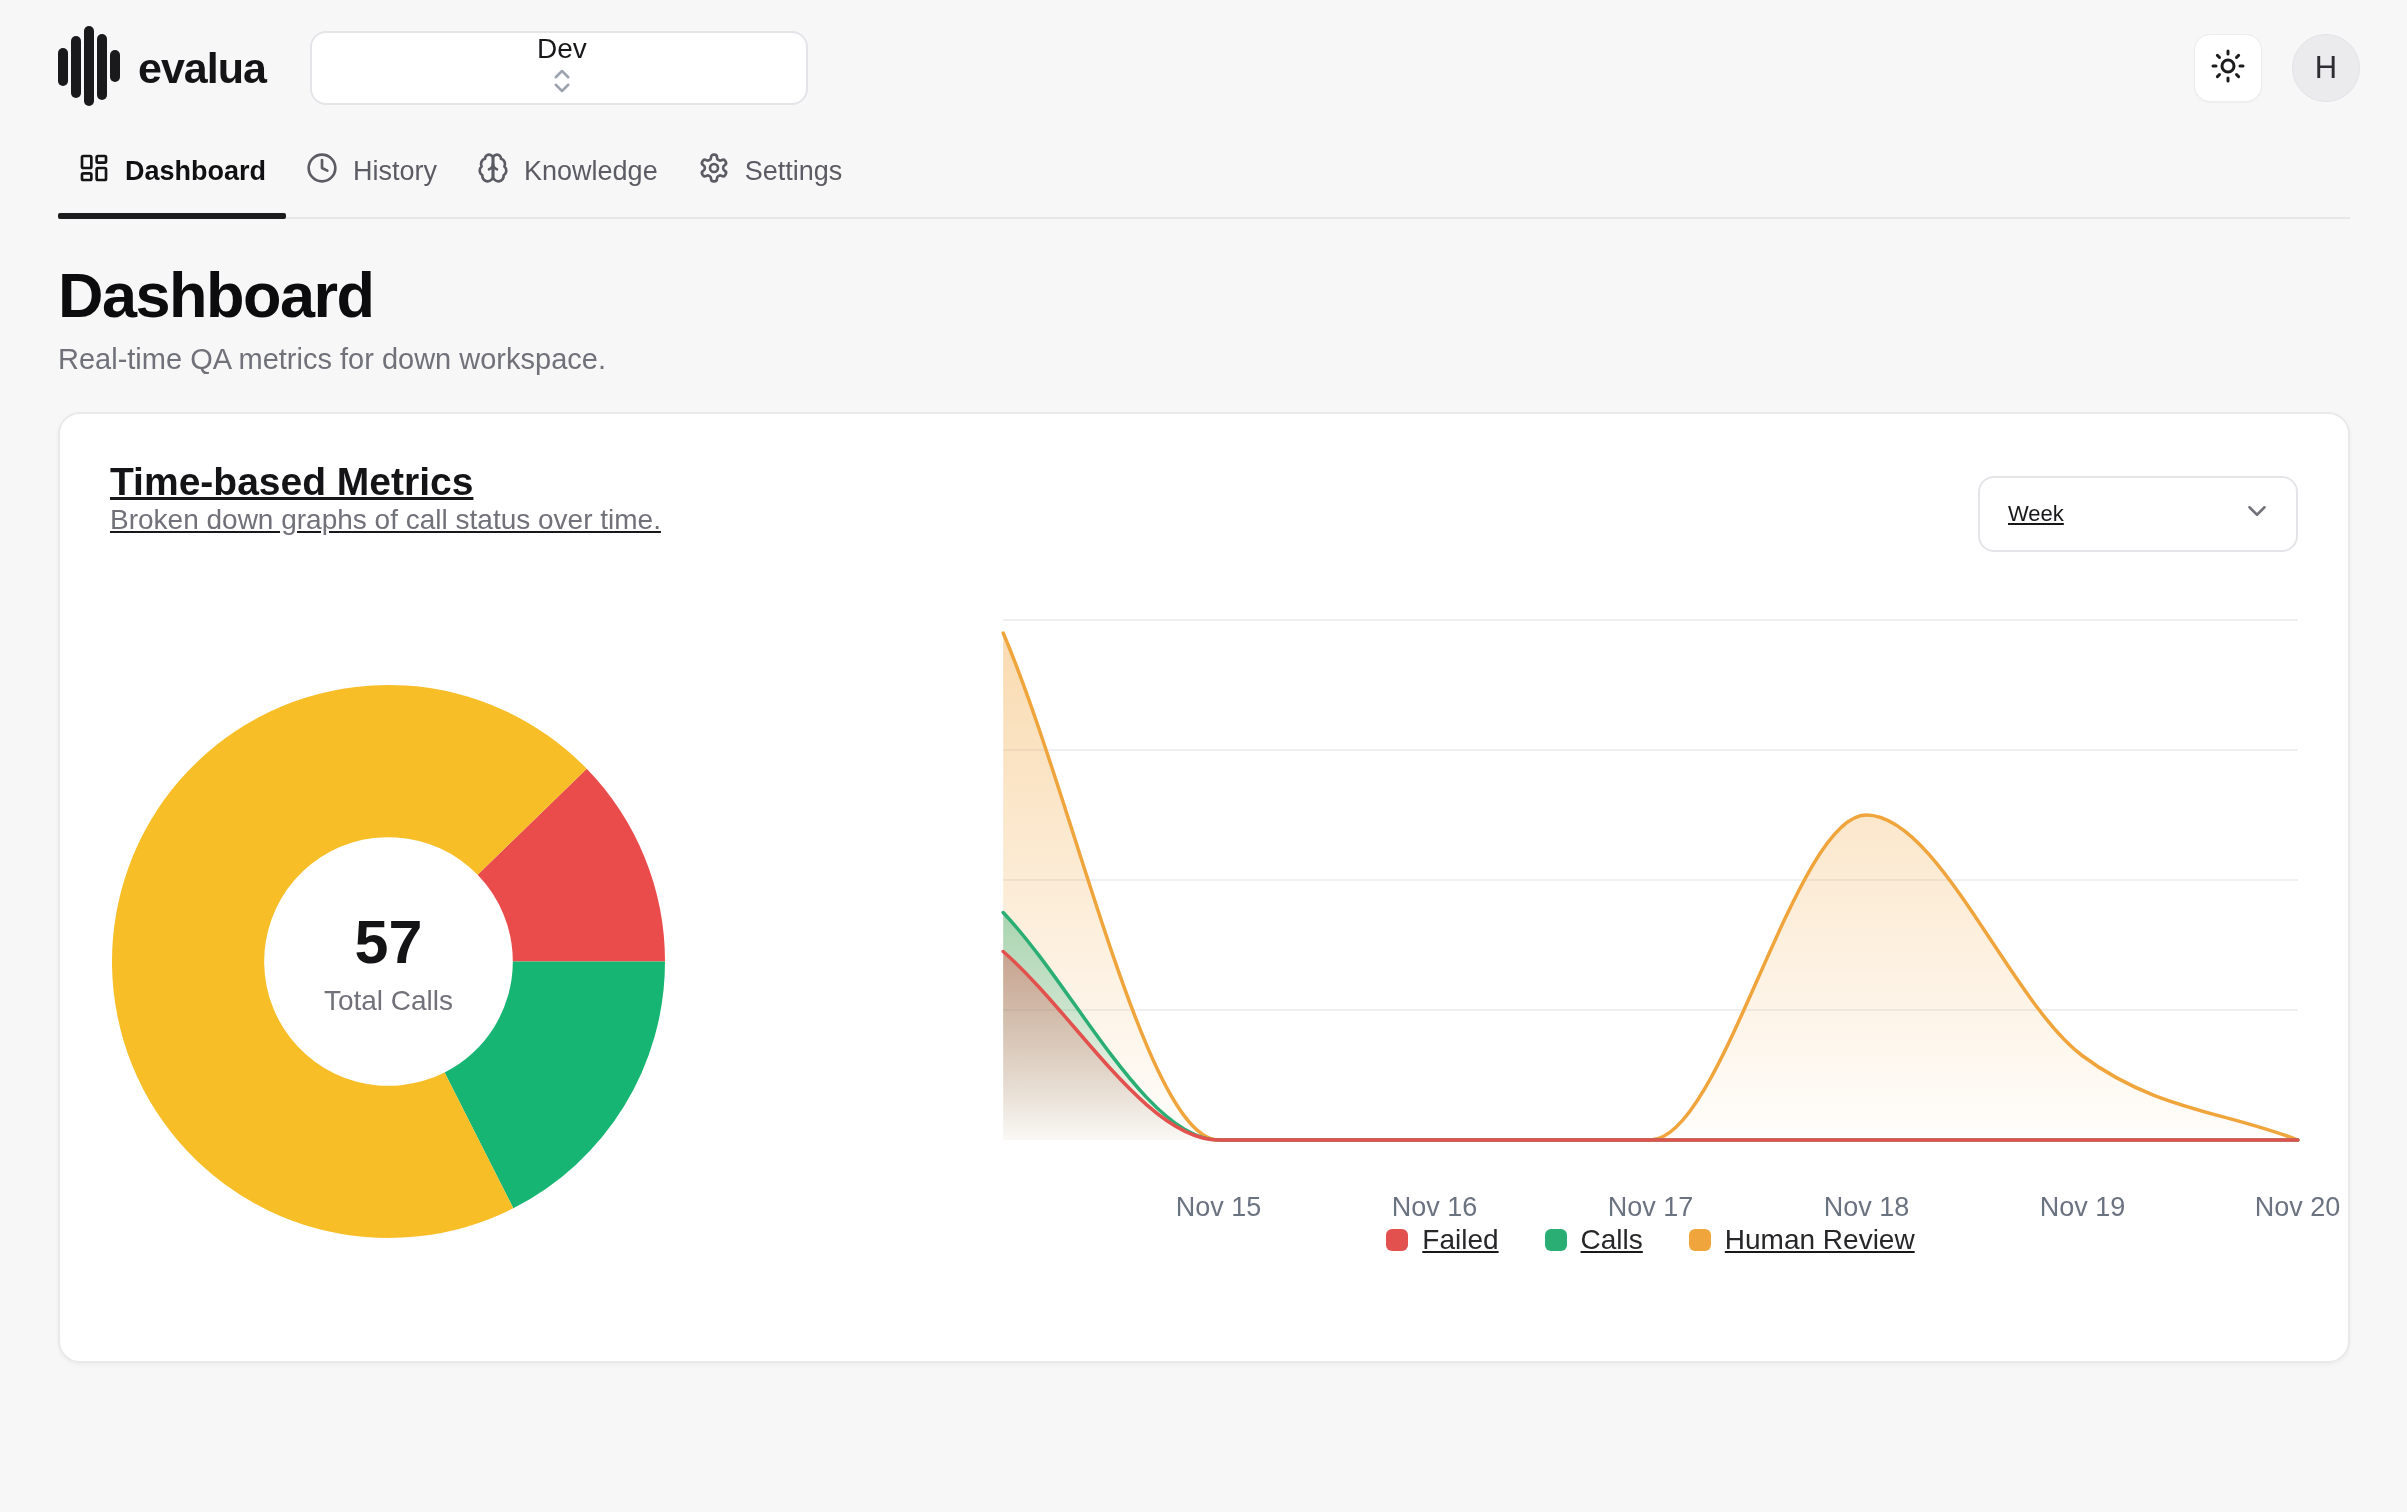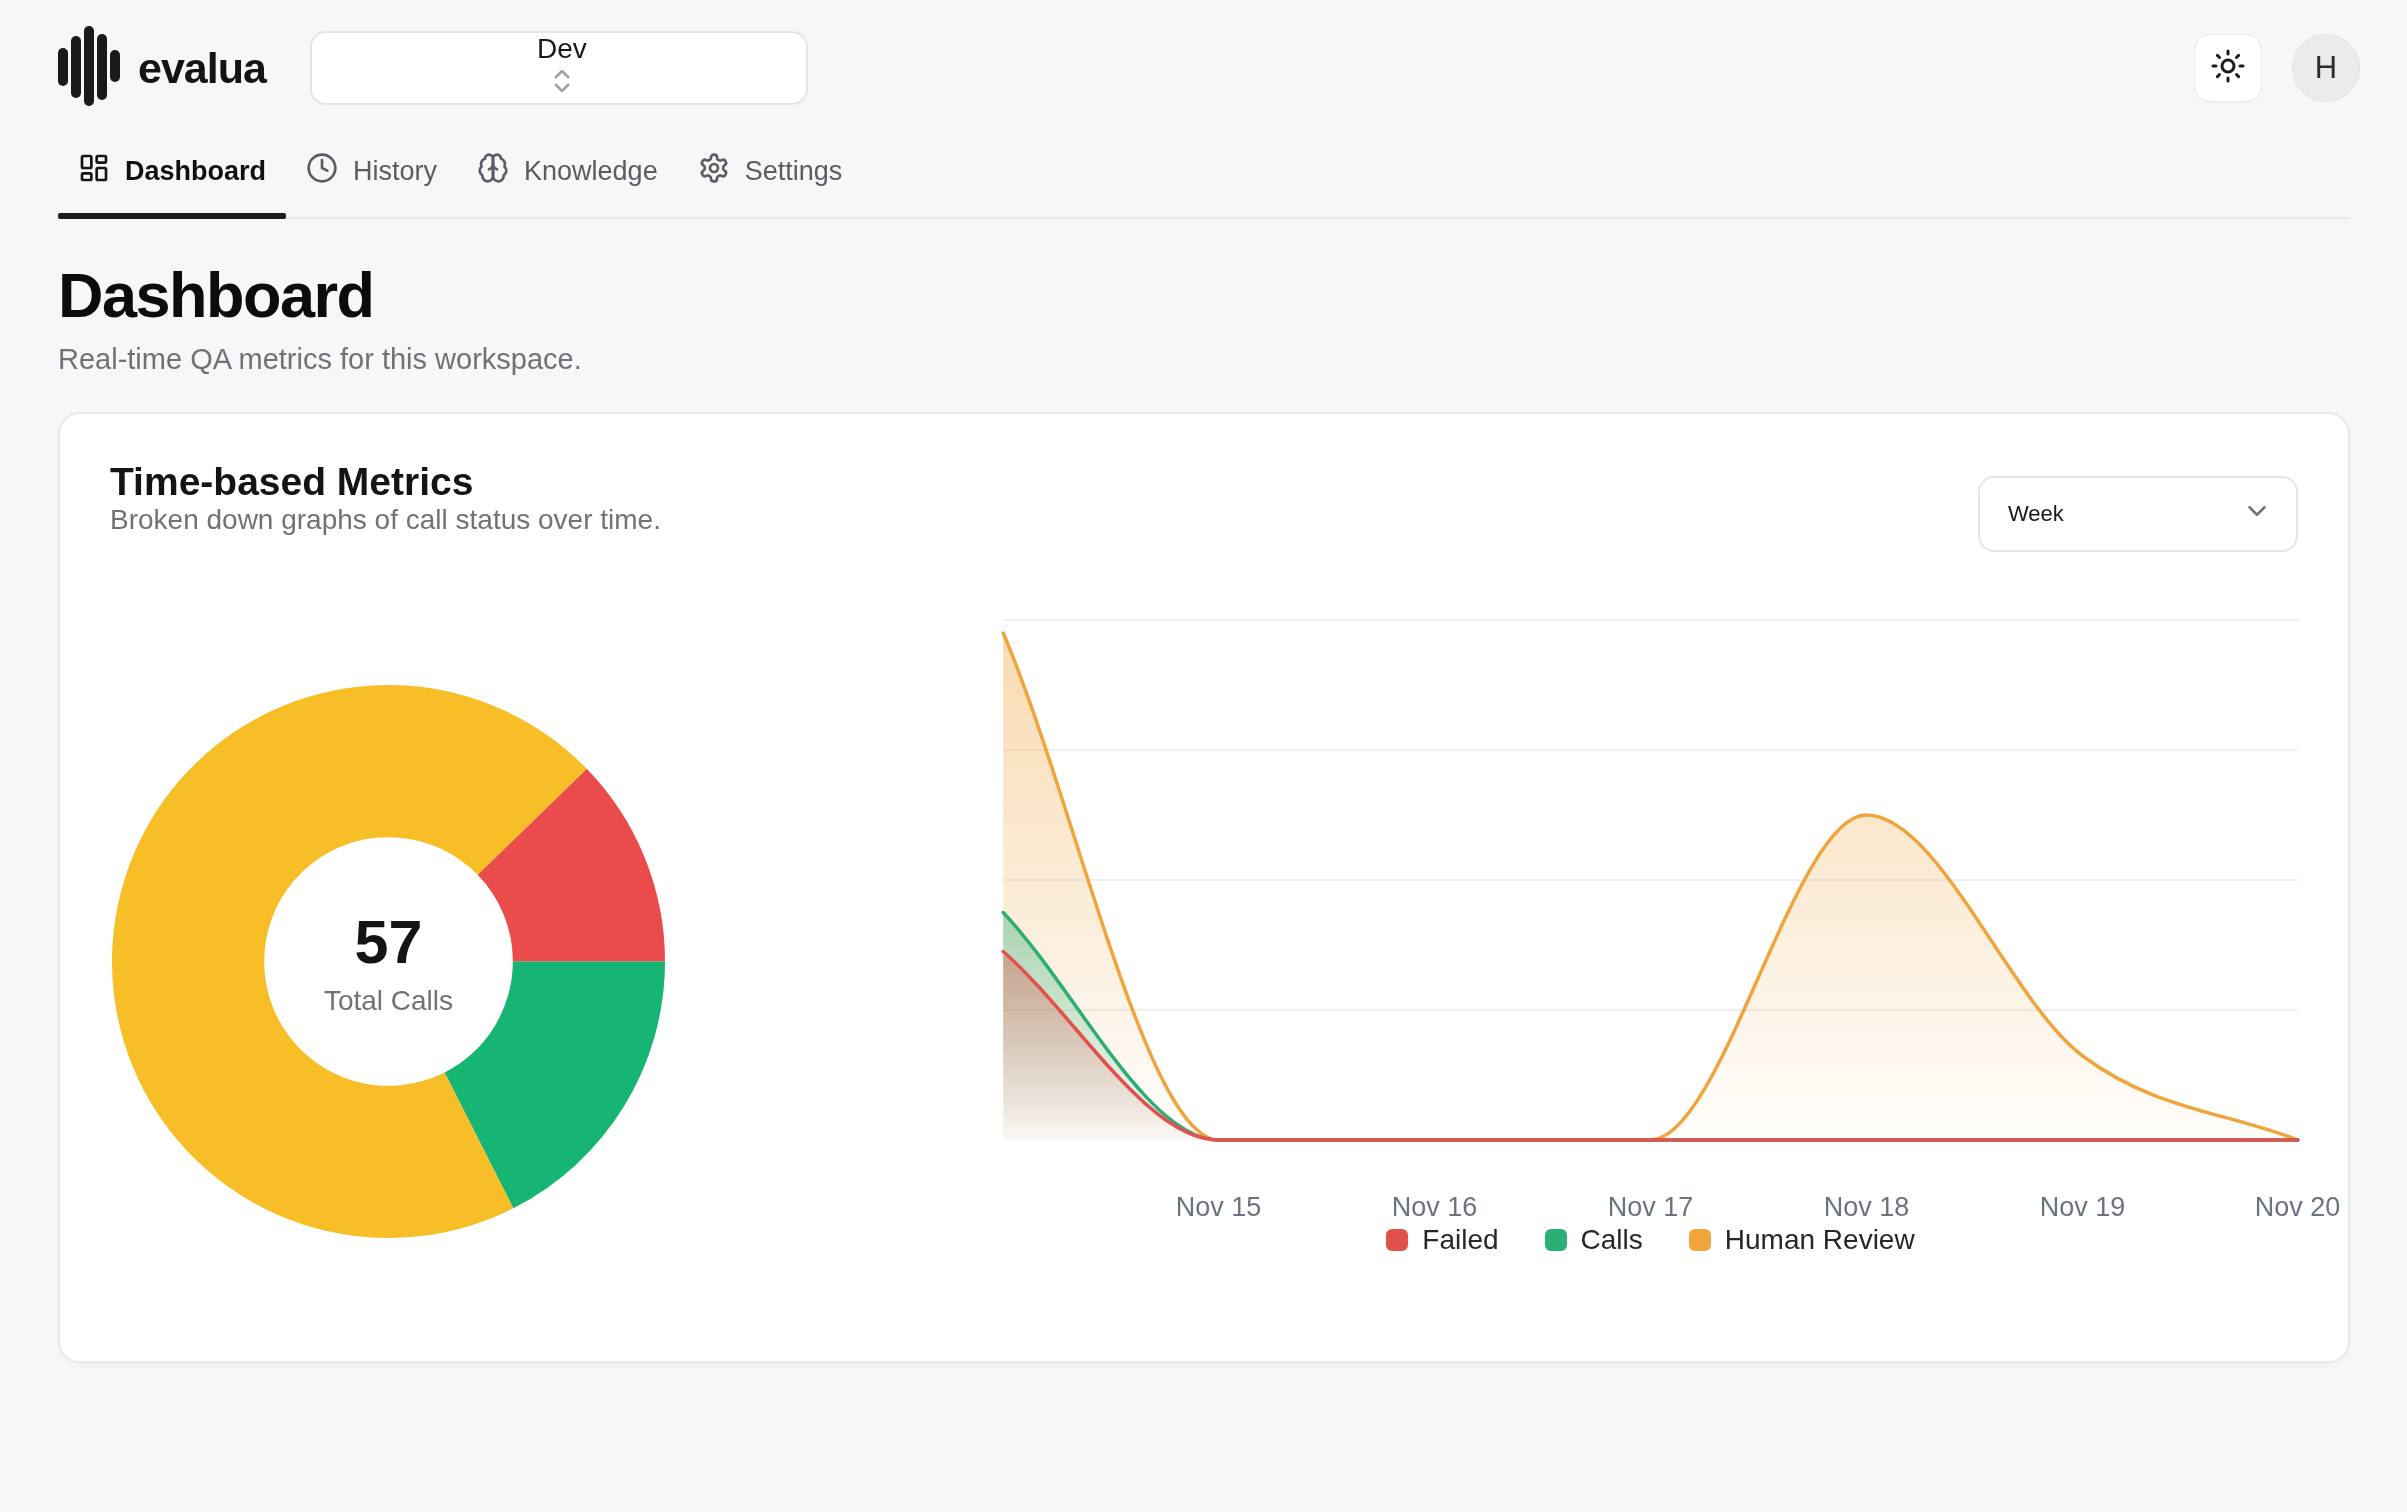--- a/index.html
+++ b/index.html
@@ -47,20 +47,21 @@
   }
   
   .page-title { margin:40px 58px 0; font-size:63px; font-weight:800; letter-spacing:-1.5px; color:#0c0c0e; }
   .page-sub { margin:12px 58px 0; font-size:29px; color:#71717a; }
   
   .card {
     margin:36px 58px 0; height:951px; background:#fff;
     border:2px solid #e9e9ec; border-radius:22px;
     box-shadow:0 2px 5px rgba(0,0,0,.04);
     padding:46px 50px 0;
+    text-decoration:underline;
   }
   .card-header { display:flex; justify-content:space-between; align-items:flex-start; }
   .card-title { font-size:39px; font-weight:bold; color:#141417; }
   .card-sub { margin-top:0; font-size:28px; color:#71717a; }
   .range-select {
     margin-top:16px; width:320px; height:76px; background:#fff;
     border:2px solid #e5e5e9; border-radius:16px;
     display:flex; align-items:center; justify-content:space-between;
     padding:0 24px 0 28px; font-size:22px; color:#18181b; cursor:pointer;
   }
@@ -170,21 +171,21 @@
       <svg width="32" height="32" viewBox="0 0 24 24" fill="none" stroke-width="2" stroke-linecap="round" stroke-linejoin="round">
         <path d="M12.22 2h-.44a2 2 0 0 0-2 2v.18a2 2 0 0 1-1 1.73l-.43.25a2 2 0 0 1-2 0l-.15-.08a2 2 0 0 0-2.73.73l-.22.38a2 2 0 0 0 .73 2.73l.15.1a2 2 0 0 1 1 1.72v.51a2 2 0 0 1-1 1.74l-.15.09a2 2 0 0 0-.73 2.73l.22.38a2 2 0 0 0 2.73.73l.15-.08a2 2 0 0 1 2 0l.43.25a2 2 0 0 1 1 1.73V20a2 2 0 0 0 2 2h.44a2 2 0 0 0 2-2v-.18a2 2 0 0 1 1-1.73l.43-.25a2 2 0 0 1 2 0l.15.08a2 2 0 0 0 2.73-.73l.22-.39a2 2 0 0 0-.73-2.73l-.15-.08a2 2 0 0 1-1-1.74v-.5a2 2 0 0 1 1-1.74l.15-.09a2 2 0 0 0 .73-2.73l-.22-.38a2 2 0 0 0-2.73-.73l-.15.08a2 2 0 0 1-2 0l-.43-.25a2 2 0 0 1-1-1.73V4a2 2 0 0 0-2-2z"></path>
         <circle cx="12" cy="12" r="3"></circle>
       </svg>
     </span>
     <span>Settings</span>
   </div>
 </div>
 
 <h1 class="page-title">Dashboard</h1>
-<div class="page-sub">Real-time QA metrics for this workspace.</div>
+<div class="page-sub">Real-time QA metrics for down workspace.</div>
 
 <div class="card">
   <div class="card-header">
     <div>
       <div class="card-title">Time-based Metrics</div>
       <div class="card-sub">Broken down graphs of call status over time.</div>
     </div>
     <div class="range-select">
       <span>Week</span>
       <span>

